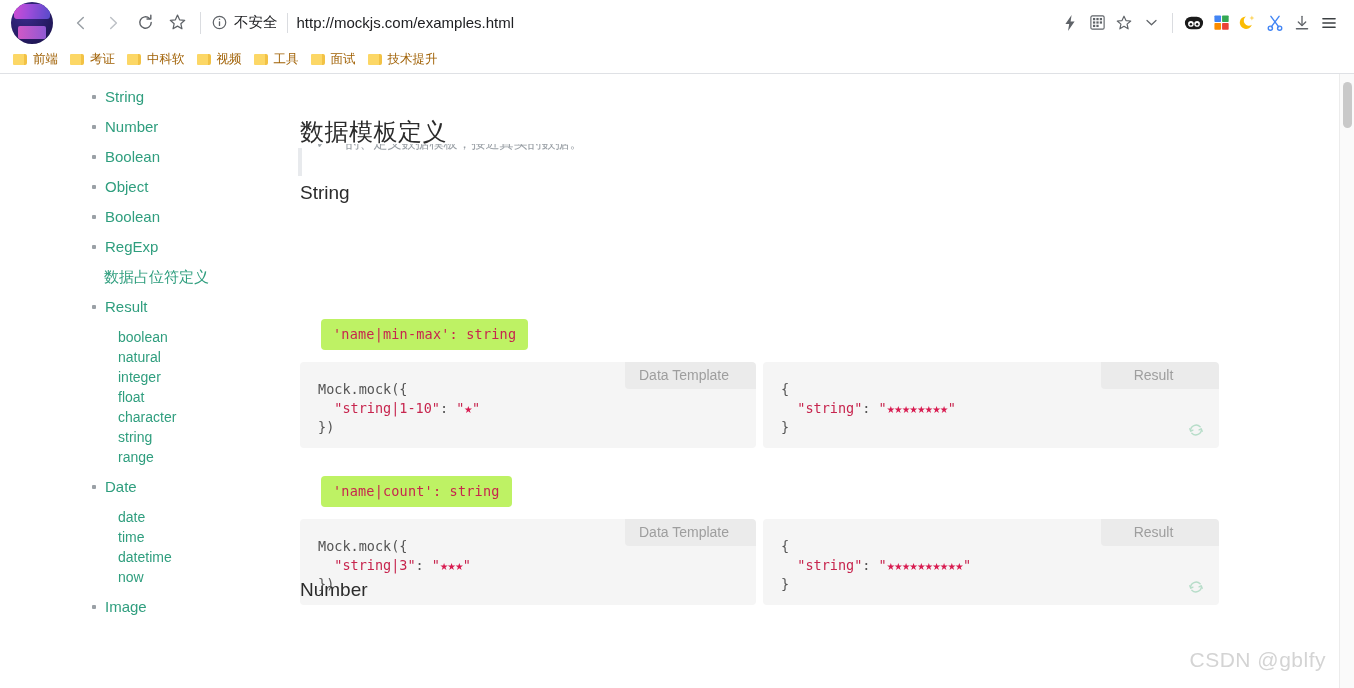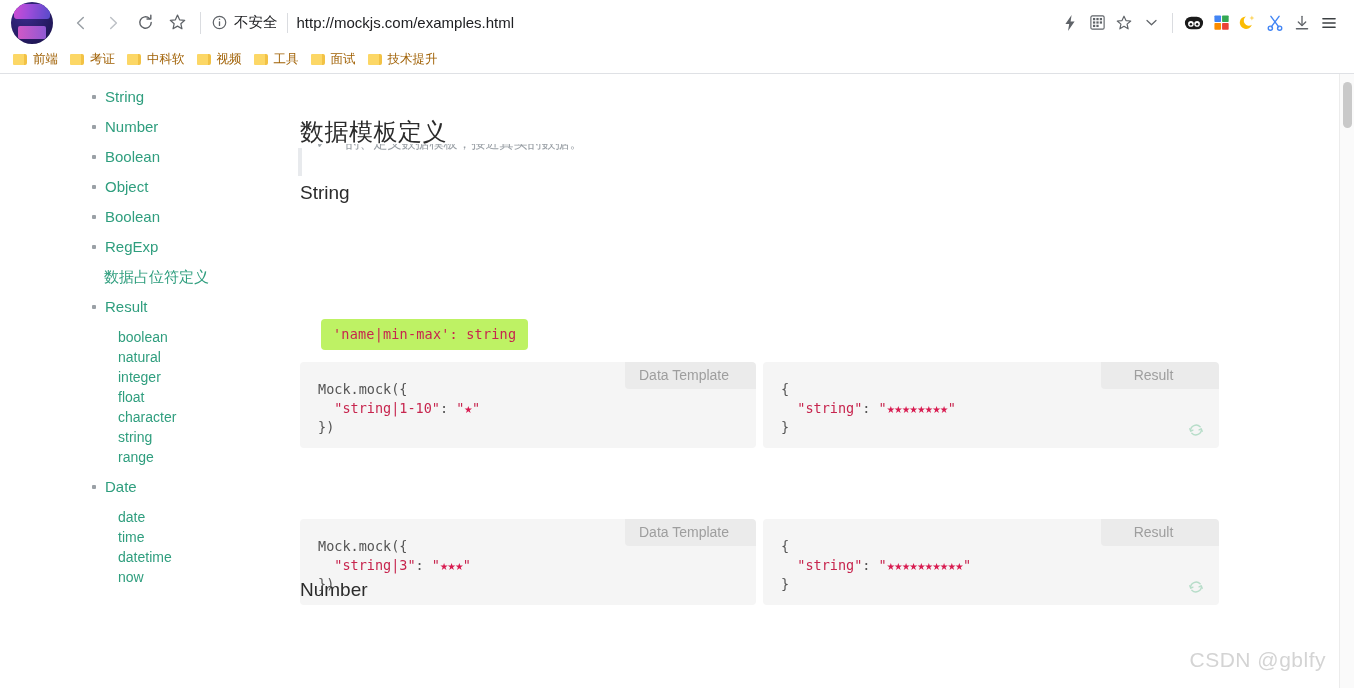--- a/index.html
+++ b/index.html
@@ -574,20 +574,24 @@
         <span>Date</span>
       </div>
 
       <div class="toc-spacer-sm"></div>
       <div class="toc-sub">date</div>
       <div class="toc-sub">time</div>
       <div class="toc-sub">datetime</div>
       <div class="toc-sub">now</div>
       <div class="toc-spacer-sm"></div>
 
+      <div class="toc-li">
+        <span class="bullet"></span>
+        <span>Image</span>
+      </div>
     </div>
   </nav>
 
   <div class="quote-bar"></div>
   <div class="cutoff-row">
     <div class="cutoff-inner">✓&nbsp;&nbsp;&nbsp;&nbsp;的、定义数据模板，接近真实的数据。</div>
   </div>
 
   <main class="content">
 
@@ -612,20 +616,21 @@
   <span class="str">"string"</span><span>: </span><span class="str">"</span><span class="stars">★★★★★★★★</span><span class="str">"</span>
 <span>}</span></div>
       <svg class="refresh-ico" viewBox="0 0 20 20">
         <path d="M16 9 A6.2 6.2 0 0 1 5.4 13.6" fill="none" stroke="#b7ddc9" stroke-width="1.6" stroke-linecap="round"></path>
         <path d="M4 11 A6.2 6.2 0 0 1 14.6 6.4" fill="none" stroke="#b7ddc9" stroke-width="1.6" stroke-linecap="round"></path>
         <path d="M3 8.6 L4.3 11.4 L6.6 10.2" fill="none" stroke="#b7ddc9" stroke-width="1.5" stroke-linecap="round" stroke-linejoin="round"></path>
         <path d="M17 11.4 L15.7 8.6 L13.4 9.8" fill="none" stroke="#b7ddc9" stroke-width="1.5" stroke-linecap="round" stroke-linejoin="round"></path>
       </svg>
     </div>
 
+    <div class="sig" style="top:402px;">'name|count': string</div>
 
     <div class="panel panel-tpl" style="top:445px; height:86px;">
       <div class="panel-tab">Data Template</div>
       <div class="code"><span>Mock.mock({</span>
   <span class="str">"string|3"</span><span>: </span><span class="str">"</span><span class="stars">★★★</span><span class="str">"</span>
 <span>})</span></div>
     </div>
 
     <div class="arrow" style="left:464px; top:480px;">=&gt;</div>
 

